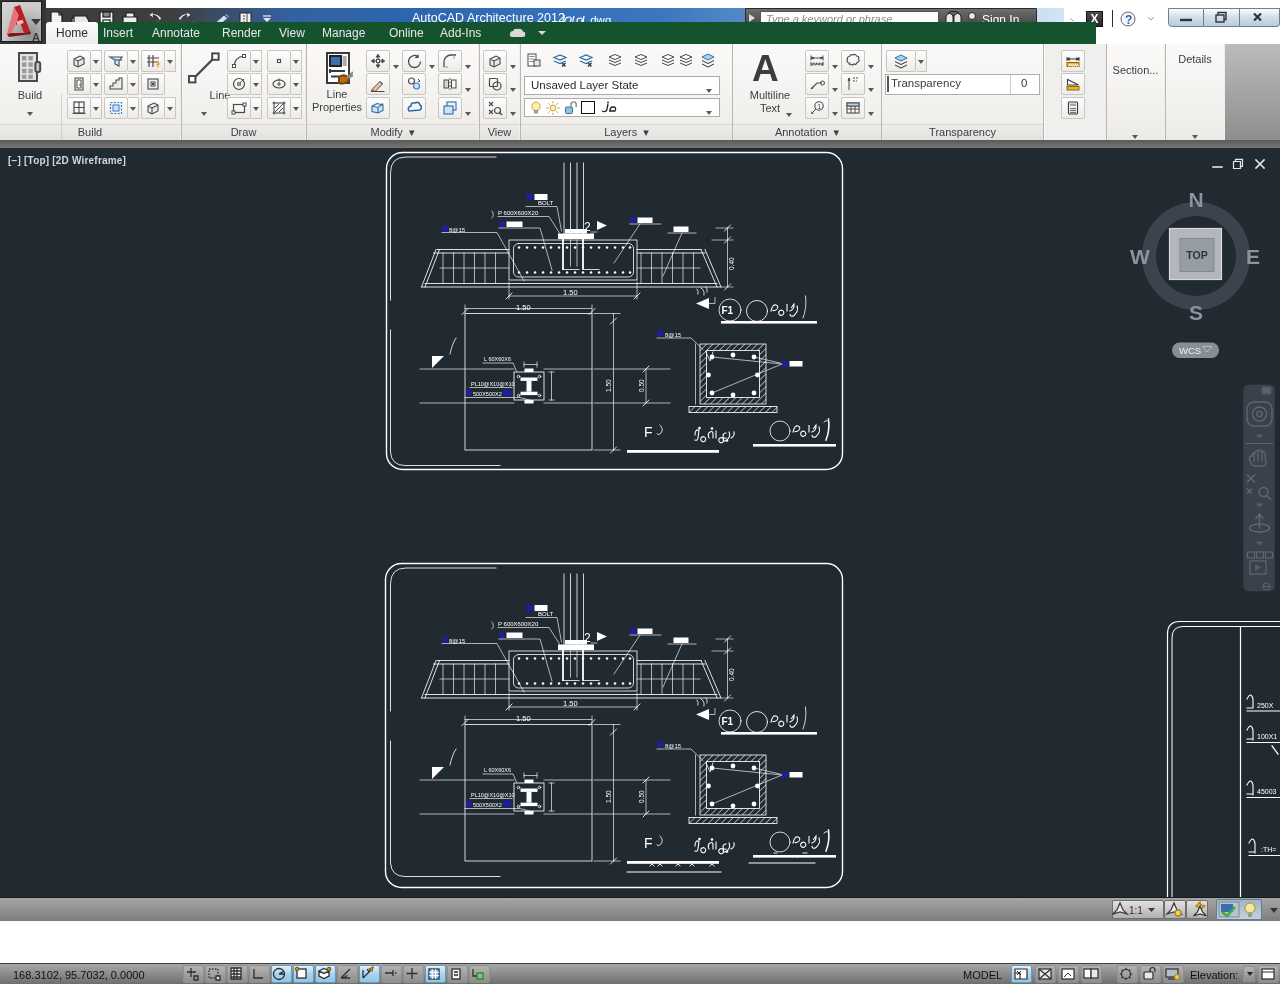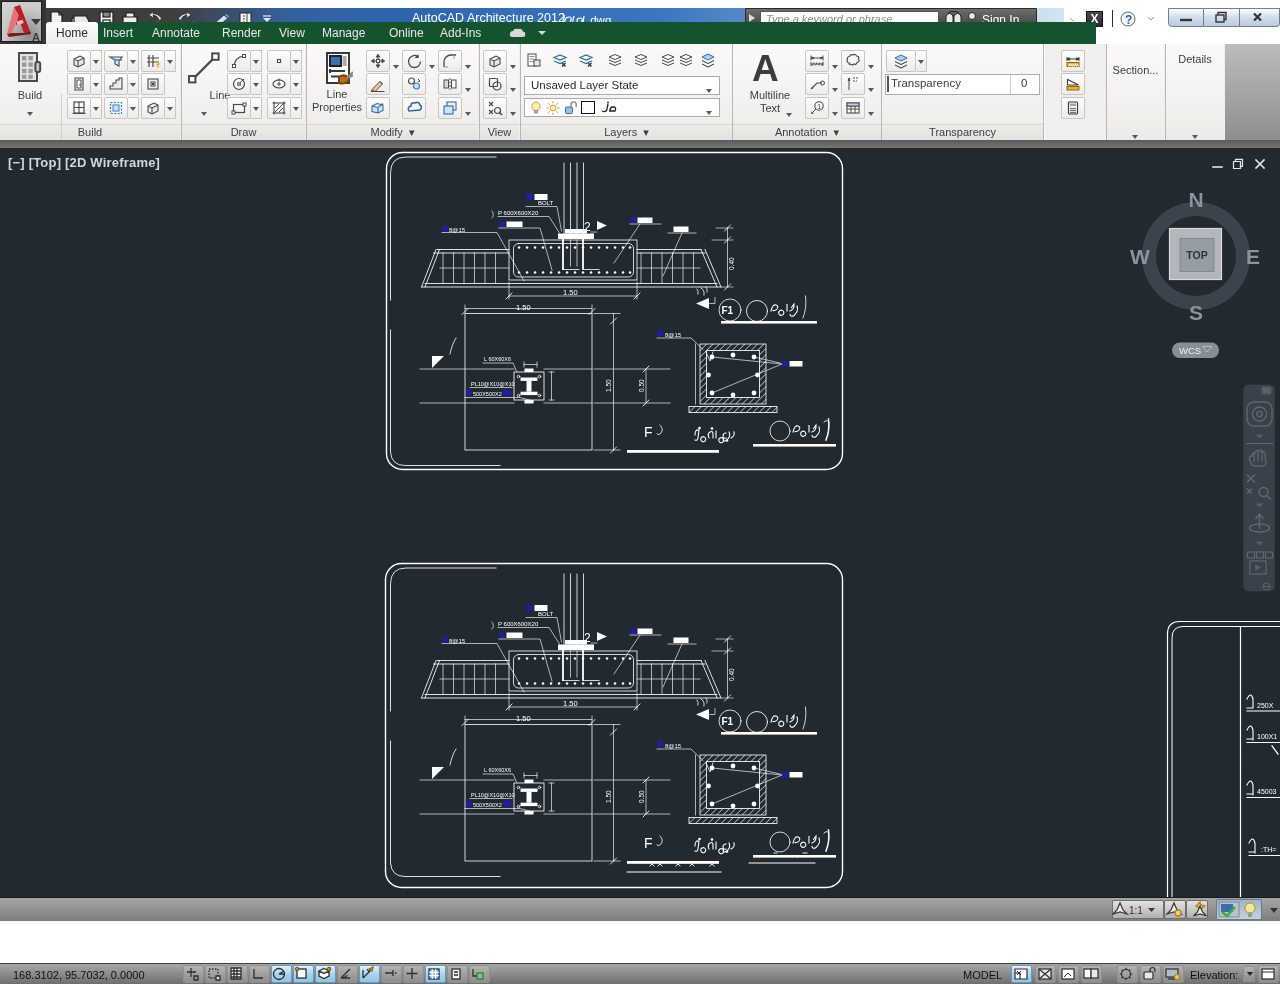--- a/index.html
+++ b/index.html
@@ -898,21 +898,21 @@
           <path d="M1264.5 586.5 h4" stroke-width="1"></path>
 </g>
 </g>
 
 <g stroke="#e4e6e8" stroke-width="1.6">
 <path d="M1213 167 h9"></path>
 <path d="M1233.5 161.5 h7 v7 h-7z M1235.5 161.5 v-2.2 h7 v7 h-2.2" stroke-width="1.2"></path>
 <path d="M1256 160 l8 8 M1264 160 l-8 8"></path>
 </g>
 </svg>
-<div class="abs" style="left:8px;top:155px;color:#d4d7da;font-size:13px;font-weight:bold;letter-spacing:.2px">[−] [Top] [2D Wireframe]</div>
+<div class="abs" style="left:8px;top:155px;color:#d4d7da;font-size:10px;font-weight:bold;letter-spacing:.2px">[−] [Top] [2D Wireframe]</div>
 
 <div id="grayband">
 <div class="abs" style="left:1112px;top:2px;width:52px;height:19px;border:1px solid #6f6f6f;border-radius:2px;background:linear-gradient(#e2e2e2,#b0b0b0)"></div>
 <div class="abs" style="left:1164px;top:2px;width:22px;height:19px;border:1px solid #6f6f6f;border-radius:2px;background:linear-gradient(#e2e2e2,#b0b0b0)"></div>
 <div class="abs" style="left:1186px;top:2px;width:22px;height:19px;border:1px solid #6f6f6f;border-radius:2px;background:linear-gradient(#e2e2e2,#b0b0b0)"></div>
 <div class="abs" style="left:1216px;top:1px;width:46px;height:21px;border:1px solid #5f7f95;border-radius:2px;background:linear-gradient(#9fb6c4,#c4d2da)"></div>
 <svg class="abs" style="left:1112px;top:2px" width="168" height="20" viewBox="0 0 168 20">
 <g stroke="#3a3a3a" stroke-width="1.3" fill="#f0f0f0">
 <path d="M8 3 l3 7 4 4 -7 -2 -7 2 4 -4z"></path>
 <text x="17" y="14" font-size="10" stroke="none" fill="#5a2020">1:1</text>

